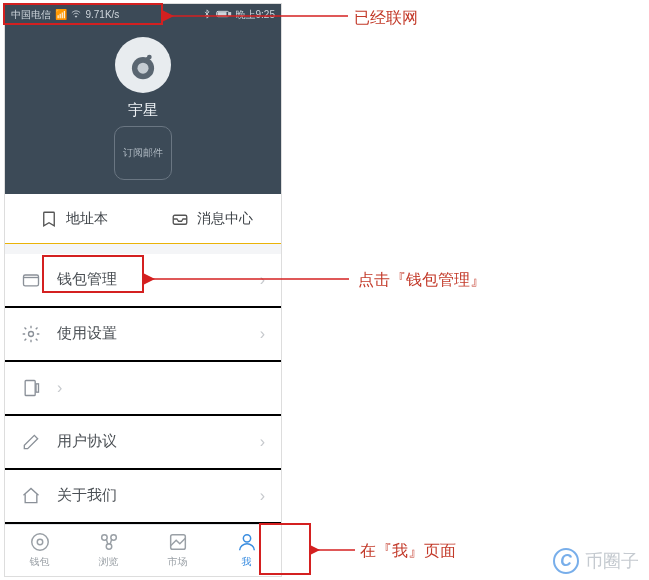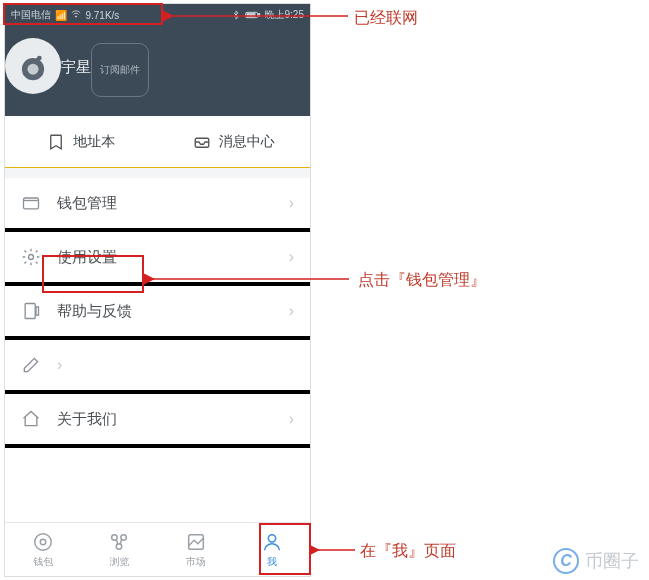--- a/index.html
+++ b/index.html
@@ -8,45 +8,45 @@
     background: #ffffff;
     width: 649px;
     height: 580px;
     position: relative;
     overflow: hidden;
   }
   .phone {
     position: absolute;
     left: 4px;
     top: 3px;
-    width: 307px;
+    width: 278px;
     height: 574px;
     border: 1px solid #ddd;
     background: #fff;
     display: flex;
     flex-direction: column;
   }
   
   .status-bar {
     height: 22px;
     background: #3c4a57;
     color: #cfd6dc;
     font-size: 10px;
     display: flex;
     align-items: center;
     padding: 0 6px;
     justify-content: space-between;
   }
   .status-left { display: flex; align-items: center; gap: 4px; }
-  .status-right { display: flex; align-items: flex-end; gap: 4px; }
+  .status-right { display: flex; align-items: center; gap: 4px; }
   
   .profile-header {
     background: #3c4a57;
     display: flex;
-    flex-direction: row;
+    flex-direction: column;
     align-items: center;
     padding: 12px 0 14px 0;
     color: #e9edf0;
   }
   .avatar {
     width: 56px; height: 56px;
     border-radius: 50%;
     background: #e8ecef;
     display: flex; align-items: center; justify-content: center;
     margin-bottom: 8px;
@@ -80,21 +80,21 @@
   .quick-item .qicon { width: 18px; height: 18px; color: #555; }
   
   .section-gap { height: 10px; background: #f4f5f7; }
   
   .menu-list { background: #fff; }
   .menu-item {
     display: flex;
     align-items: center;
     height: 54px;
     padding: 0 16px;
-    border-bottom: 4px solid #000000;
+    border-bottom: 2px solid #000000;
     font-size: 15px;
     color: #4a4f54;
   }
   .menu-item .micon {
     width: 20px; height: 20px;
     margin-right: 16px;
     color: #8a9098;
     flex-shrink: 0;
   }
   .menu-item .label { flex: 1; }
@@ -253,30 +253,30 @@
       <span class="chev">›</span>
     </div>
 
     <div class="menu-item">
       <span class="micon">
         <svg viewBox="0 0 24 24" fill="none" stroke="currentColor" stroke-width="1.6">
             <rect x="5" y="3" width="12" height="18" rx="1"></rect>
             <rect x="18" y="7" width="3" height="10"></rect>
           </svg>
       </span>
-      <span class="label">帮助与反馈</span>
       <span class="chev">›</span>
     </div>
 
     <div class="menu-item">
       <span class="micon">
         <svg viewBox="0 0 24 24" fill="none" stroke="currentColor" stroke-width="1.6">
             <path d="M4 20h4L20 8l-4-4L4 16v4z"></path>
           </svg>
       </span>
+      <span class="label">用户协议</span>
       <span class="chev">›</span>
     </div>
 
     <div class="menu-item">
       <span class="micon">
         <svg viewBox="0 0 24 24" fill="none" stroke="currentColor" stroke-width="1.6">
             <path d="M3 11l9-8 9 8"></path>
             <path d="M5 10v10h14V10"></path>
           </svg>
       </span>

